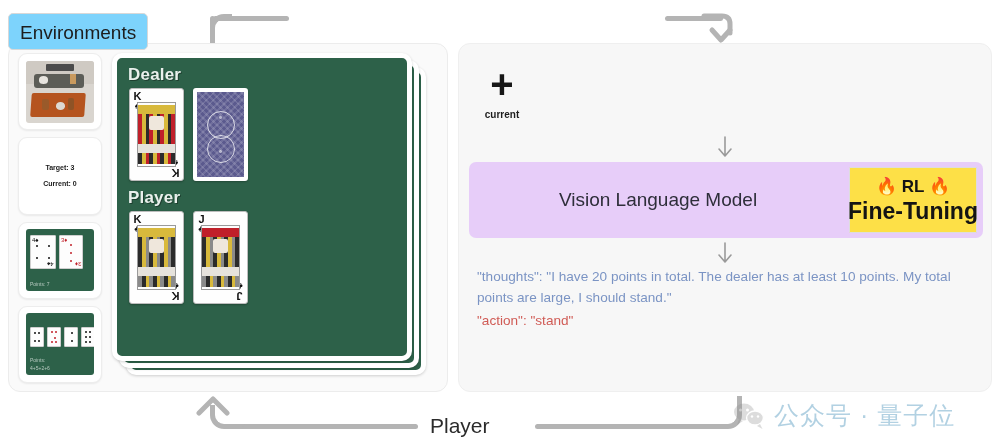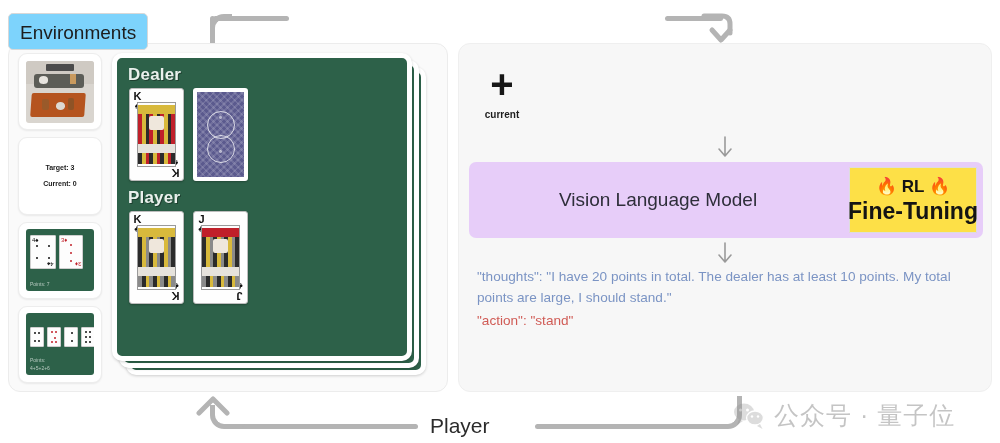--- a/index.html
+++ b/index.html
@@ -239,21 +239,21 @@
     position: absolute; left: 714px; top: 396px; width: 28px; height: 33px;
     border-right: 5px solid #b4b4b4; border-bottom: 5px solid #b4b4b4;
     border-bottom-right-radius: 14px;
   }
 
   .watermark {
     position: absolute; left: 733px; top: 399px;
     display: flex; align-items: center; gap: 9px;
     opacity: .30; pointer-events: none;
   }
-  .wm-text { font-size: 25px; color: #404040; white-space: nowrap; letter-spacing: 1px; }
+  .wm-text { font-size: 25px; color: #0369a1; white-space: nowrap; letter-spacing: 1px; }
 </style>
 </head>
 <body>
 
 <div id="root">
 
   <div class="hdr-corner"></div>
   <div class="hdr-line-l"></div>
   <div class="hdr-line-r"></div>
   <svg class="hdr-arrow-down" viewBox="0 0 36 32">

